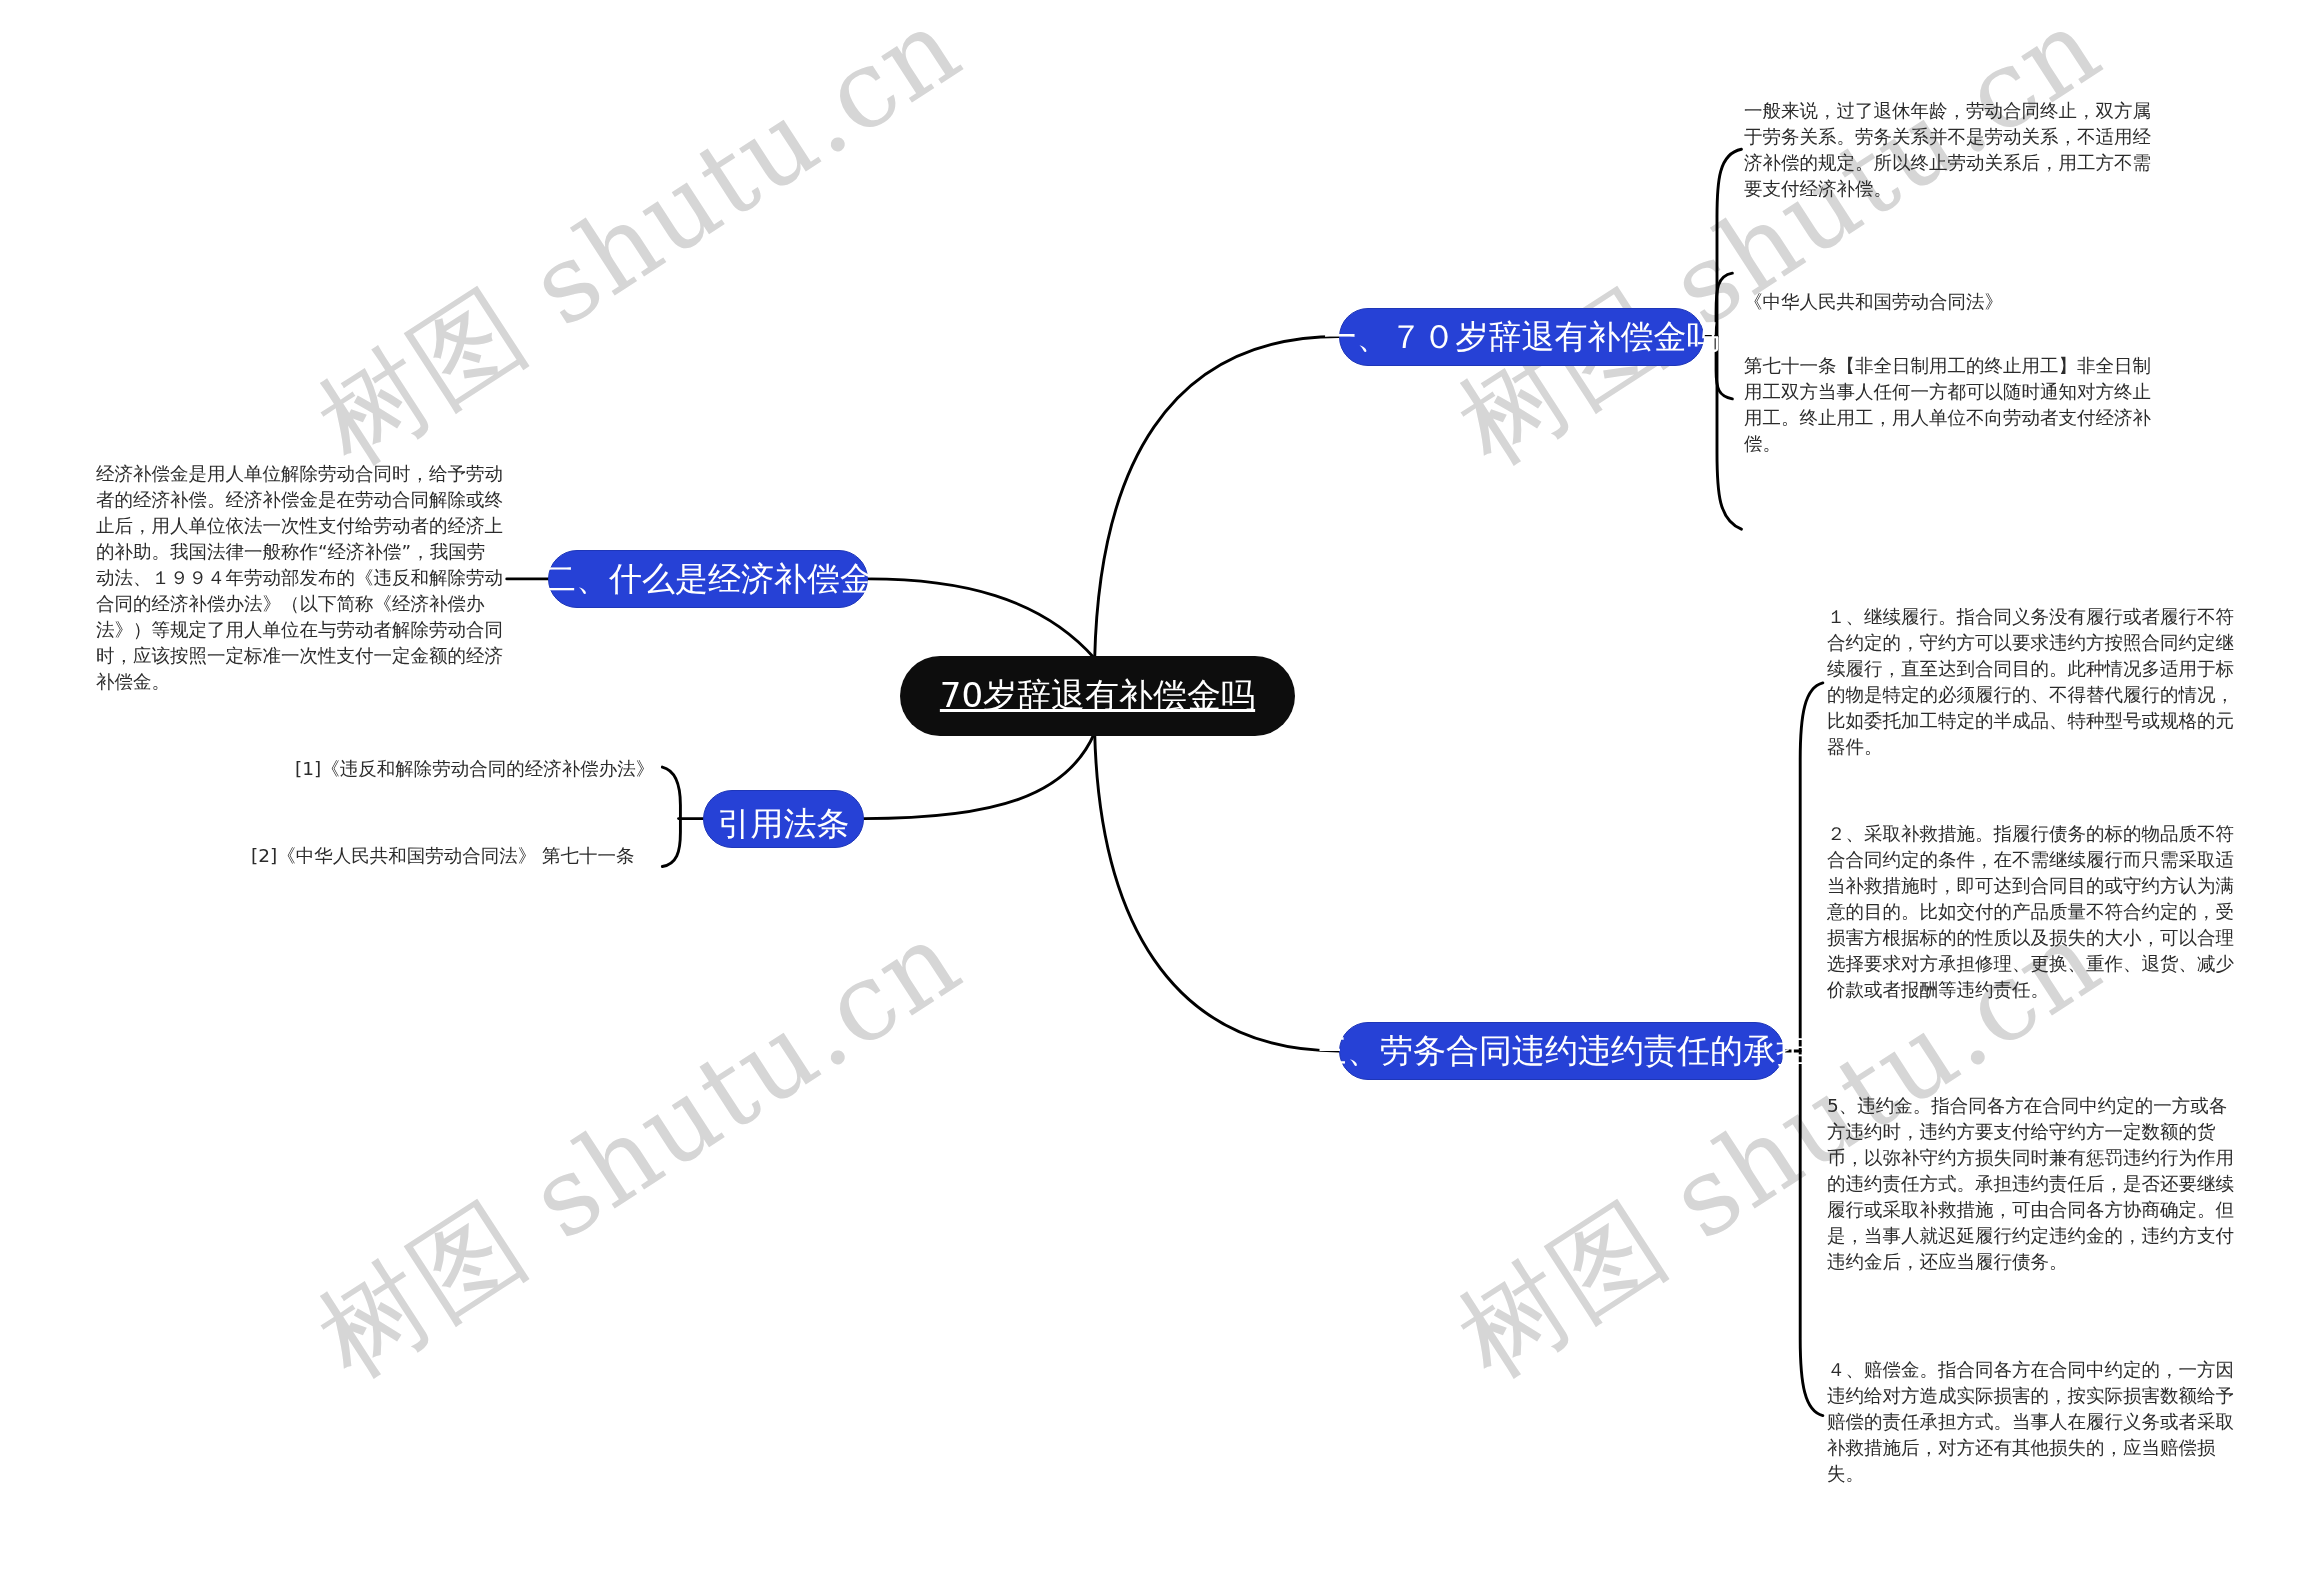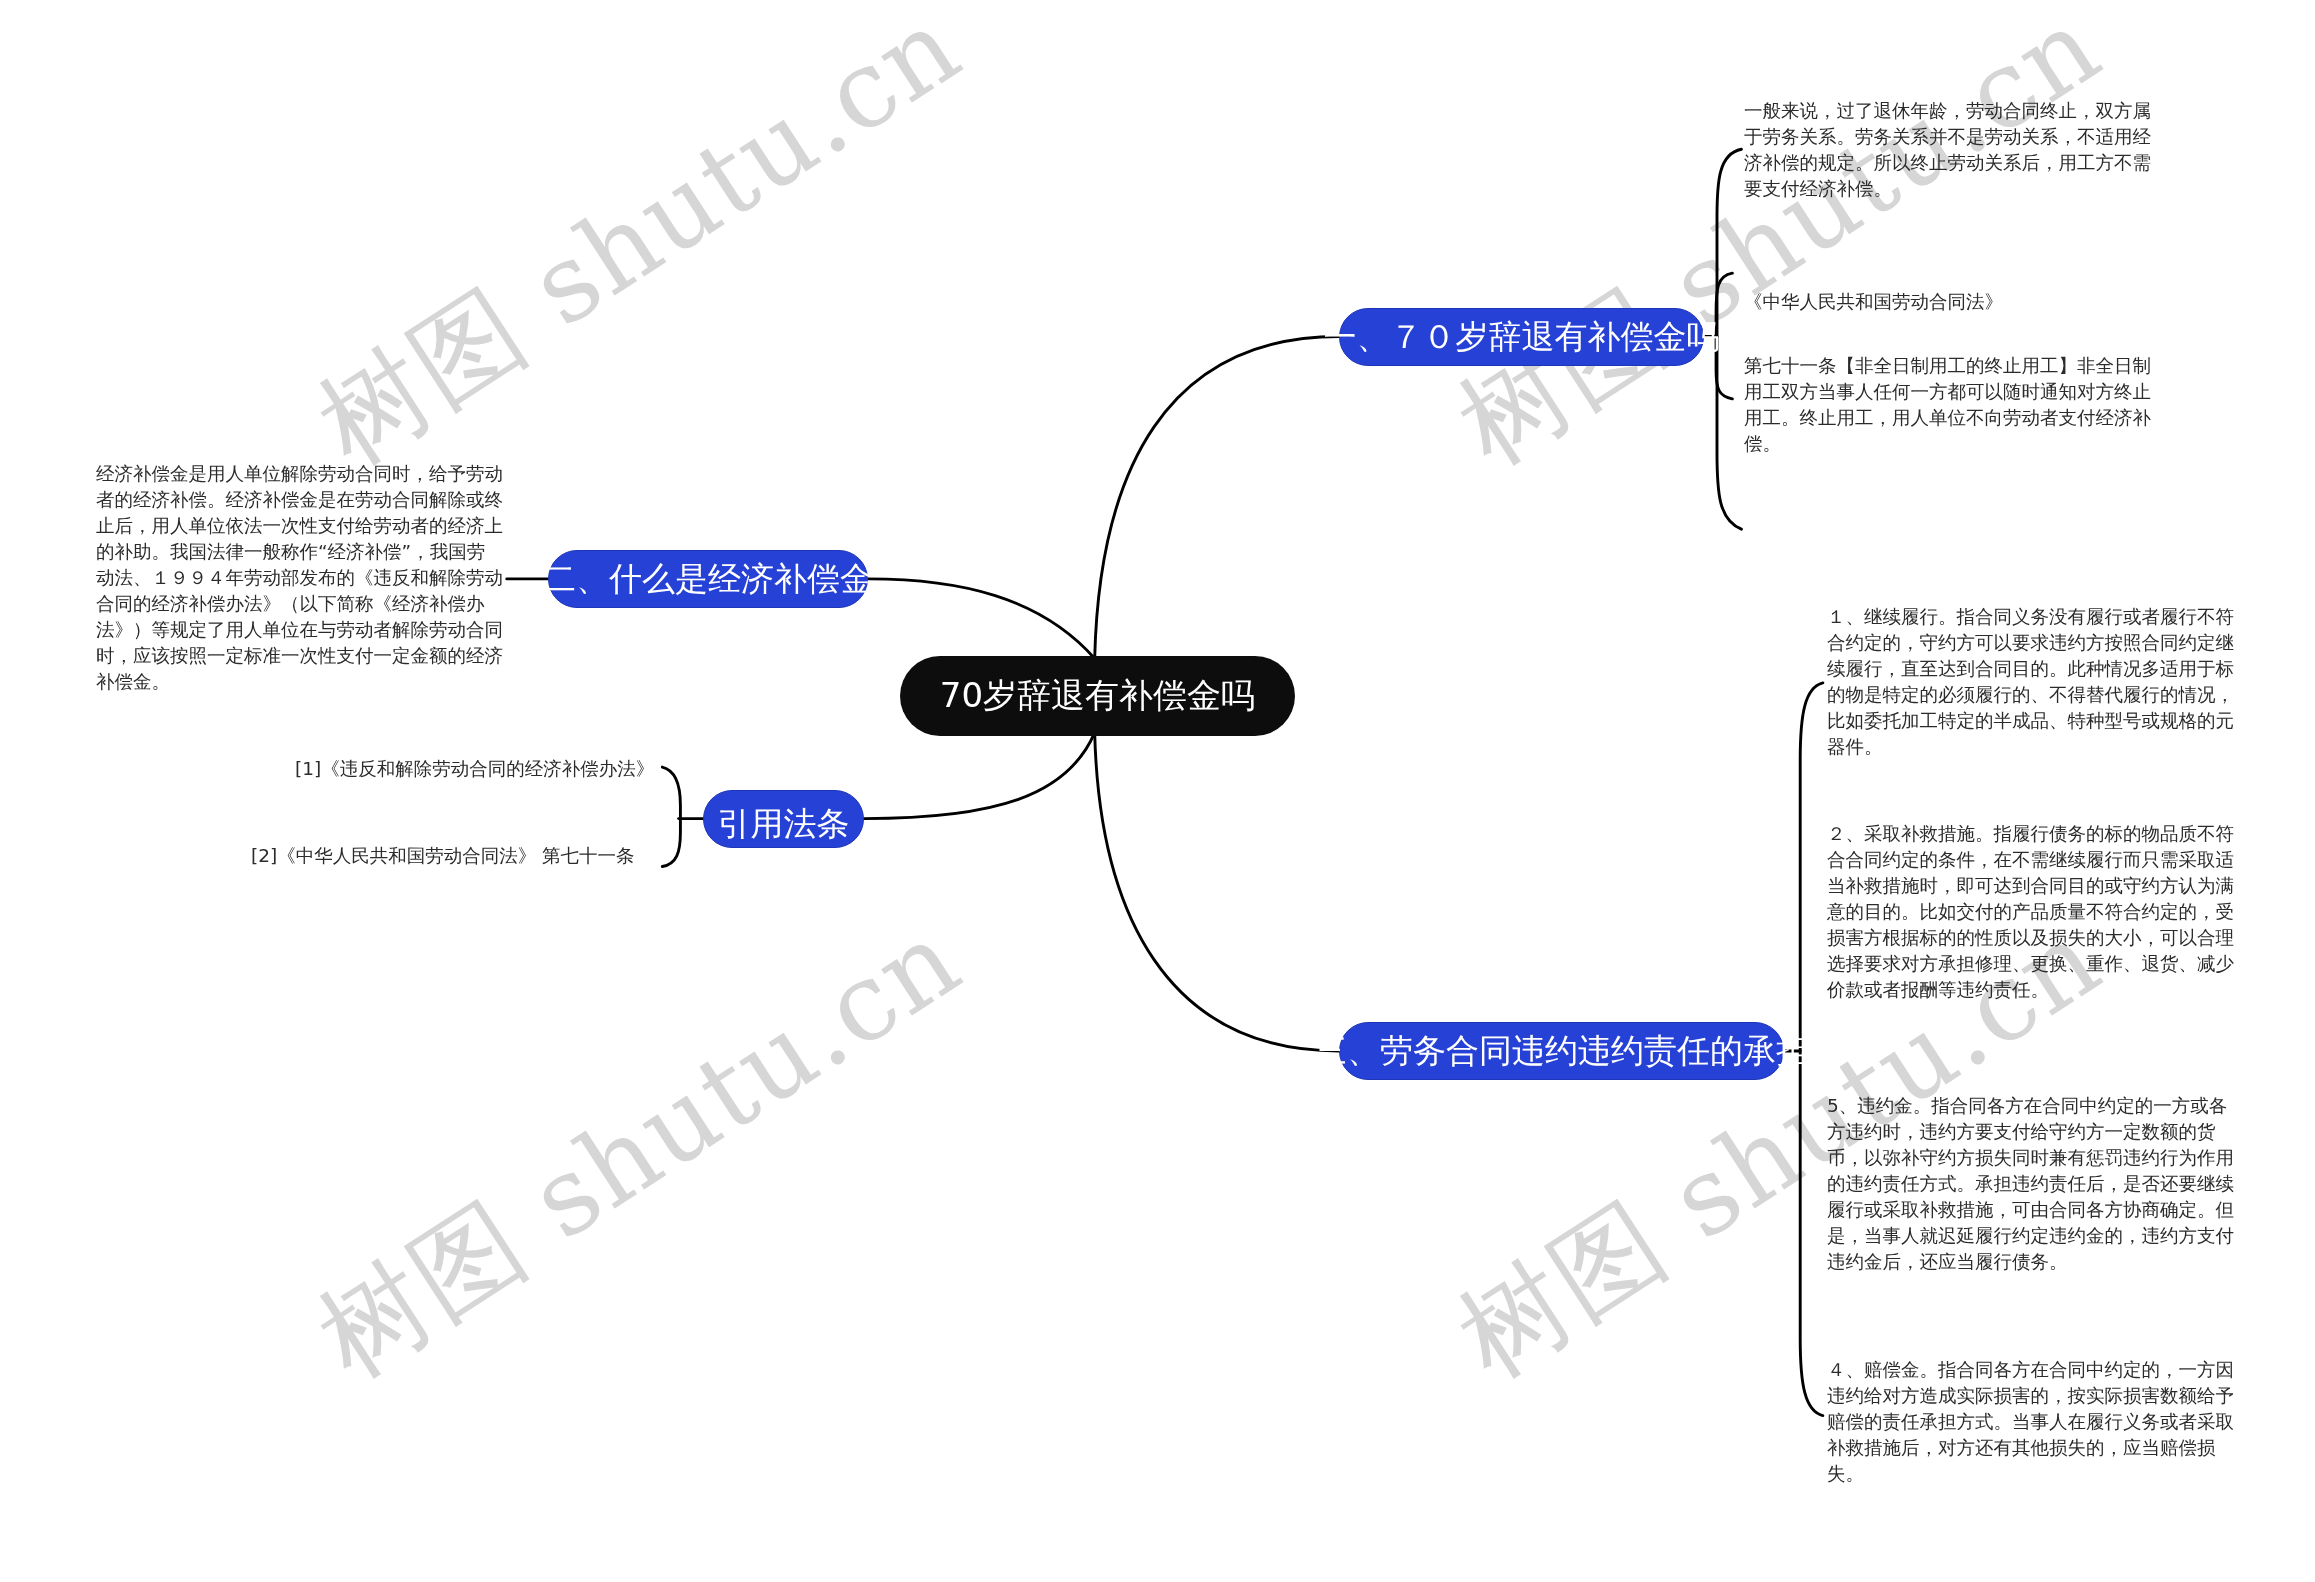--- a/index.html
+++ b/index.html
@@ -5,21 +5,21 @@
   html, body { margin: 0; padding: 0; background: #ffffff; }
   body { width: 2316px; height: 1582px; position: relative; overflow: hidden;
          font-family: "DejaVu Sans", "Liberation Sans", sans-serif; }
   #canvas { position: absolute; left: 0; top: 0; width: 2316px; height: 1582px; }
   svg.links { position: absolute; left: 0; top: 0; width: 2316px; height: 1582px; }
   .wm { position: absolute; font-family: "DejaVu Serif", "Liberation Serif", serif;
         font-size: 107px; color: #d6d6d6; transform: rotate(-33deg); transform-origin: left bottom;
         white-space: nowrap; pointer-events: none; letter-spacing: 1.8px; }
   .root { position: absolute; left: 900px; top: 656px; width: 395px; height: 80px;
           background: #0d0d0d; color: #fff; border-radius: 40px; display: flex;
-          align-items: center; justify-content: center; font-size: 34px; }
+          align-items: center; justify-content: center; font-size: 34px; text-decoration: underline; }
   .branch { position: absolute; height: 58px; background: #2641d6; color: #fff;
             border-radius: 29px; display: flex; align-items: center; justify-content: center;
             font-size: 33px; white-space: nowrap; border: 0.9px solid #1e36b8; box-sizing: border-box; }
   .leaf { position: absolute; font-size: 18.5px; line-height: 26px; color: #2b2b2b;
           word-break: break-all; }
 </style>
 </head>
 <body>
 
 <div id="canvas">

